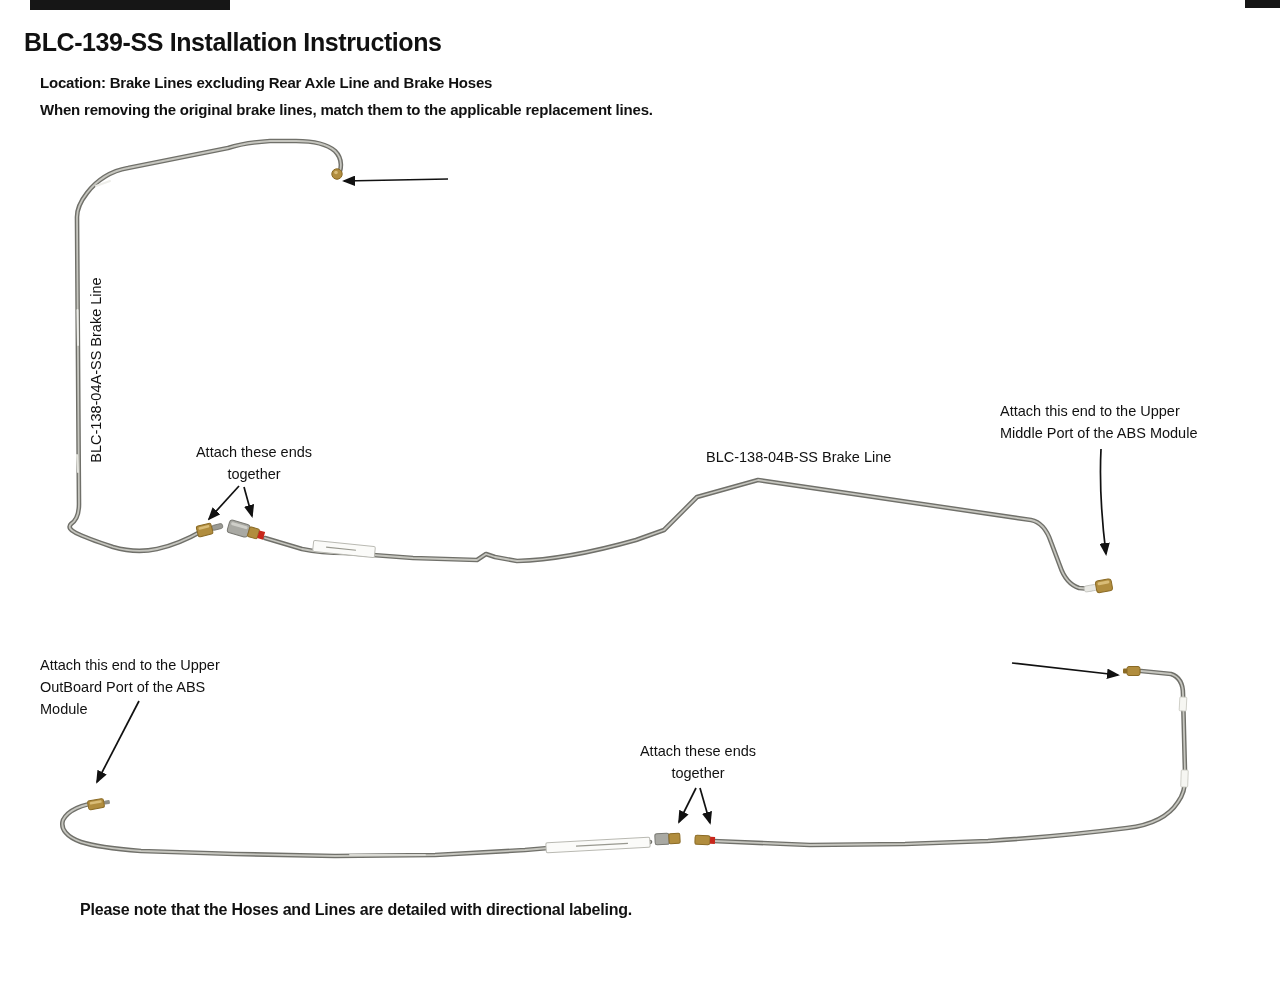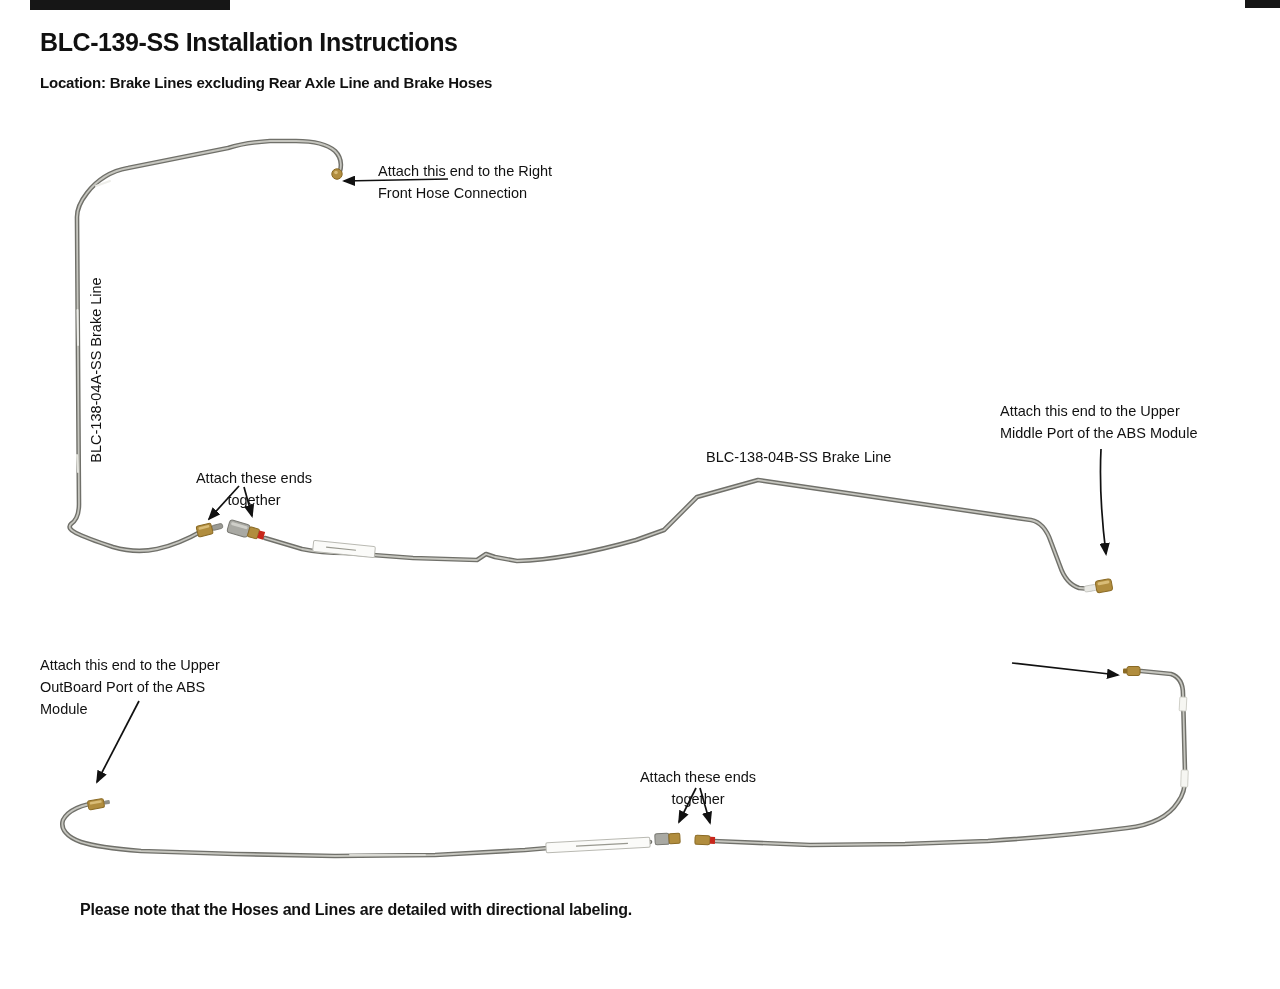--- a/index.html
+++ b/index.html
@@ -1,42 +1,43 @@
 <!DOCTYPE html>
 <html><head>
 <meta charset="utf-8">
 <style>
   html,body{margin:0;padding:0;background:#fff;}
   .page{position:relative;width:1280px;height:989px;background:#ffffff;
         font-family:"Liberation Sans",sans-serif;color:#111;overflow:hidden;}
   .bar{position:absolute;background:#161616;}
-  .title{position:absolute;left:40px;top:28px;font-size:25px;font-weight:bold;letter-spacing:-0.4px;text-align:center;}
+  .title{position:absolute;left:24px;top:28px;font-size:25px;font-weight:bold;letter-spacing:-0.4px;text-align:center;}
   .sub{position:absolute;left:40px;font-size:15px;font-weight:bold;letter-spacing:-0.2px;}
   .sub1{top:74px;}
   .sub2{top:101px;}
   .anno{position:absolute;font-size:14.5px;line-height:22px;white-space:pre-line;}
-  .anno.center{text-align:center;margin-top:26px;}
+  .anno.center{text-align:center;}
   .partlabel{position:absolute;font-size:14.5px;white-space:nowrap;margin-left:48px;}
   .vlabel{position:absolute;left:96px;top:370px;font-size:14.5px;white-space:nowrap;
           transform:translate(-50%,-50%) rotate(-90deg);}
   .footer{position:absolute;left:40px;font-size:16px;font-weight:bold;letter-spacing:-0.2px;}
   .f1{top:901px;margin-left:40px;}
   .f2{top:927px;}
   svg{position:absolute;left:0;top:0;}
 </style>
 </head>
 <body>
 
 <div class="page">
 
   <div class="bar" style="left:30px;top:0;width:200px;height:10px;"></div>
   <div class="bar" style="left:1245px;top:0;width:35px;height:8px;"></div>
 
   <div class="title">BLC-139-SS Installation Instructions</div>
   <div class="sub sub1">Location: Brake Lines excluding Rear Axle Line and Brake Hoses</div>
+  <div class="sub sub2">When removing the original brake lines, match them to the applicable replacement lines.</div>
 
   <svg width="1280" height="989" viewBox="0 0 1280 989">
     <defs>
       <marker id="ah" viewBox="0 0 10 8" refX="8.5" refY="4" markerWidth="13" markerHeight="10.5" orient="auto" markerUnits="userSpaceOnUse">
         <path d="M0,0 L10,4 L0,8 Z" fill="#111"></path>
       </marker>
     </defs>
 
     <g>
       <path d="M337,177 C342,170 343,159 335,151 C327,144 314,141 296,141 L270,141 C254,142 240,144 228,148
@@ -139,22 +140,20 @@
       <line x1="239" y1="486" x2="209" y2="519" marker-end="url(#ah)"></line>
       <line x1="244" y1="487" x2="252" y2="516" marker-end="url(#ah)"></line>
       <path d="M1101,449 C1099,490 1102,522 1106,554" marker-end="url(#ah)"></path>
       <line x1="139" y1="701" x2="97" y2="782" marker-end="url(#ah)"></line>
       <line x1="1012" y1="663" x2="1118" y2="675" marker-end="url(#ah)"></line>
       <line x1="696" y1="788" x2="679" y2="822" marker-end="url(#ah)"></line>
       <line x1="700" y1="788" x2="710" y2="823" marker-end="url(#ah)"></line>
     </g>
   </svg>
 
-  <div class="anno" style="left:378px;top:160px;">Attach this end to the Right
-Front Hose Connection</div>
 
   <div class="anno center" style="left:184px;top:441px;width:140px;">Attach these ends
 together</div>
 
   <div class="vlabel">BLC-138-04A-SS Brake Line</div>
 
   <div class="partlabel" style="left:658px;top:449px;">BLC-138-04B-SS Brake Line</div>
 
   <div class="anno" style="left:1000px;top:400px;">Attach this end to the Upper
 Middle Port of the ABS Module</div>

